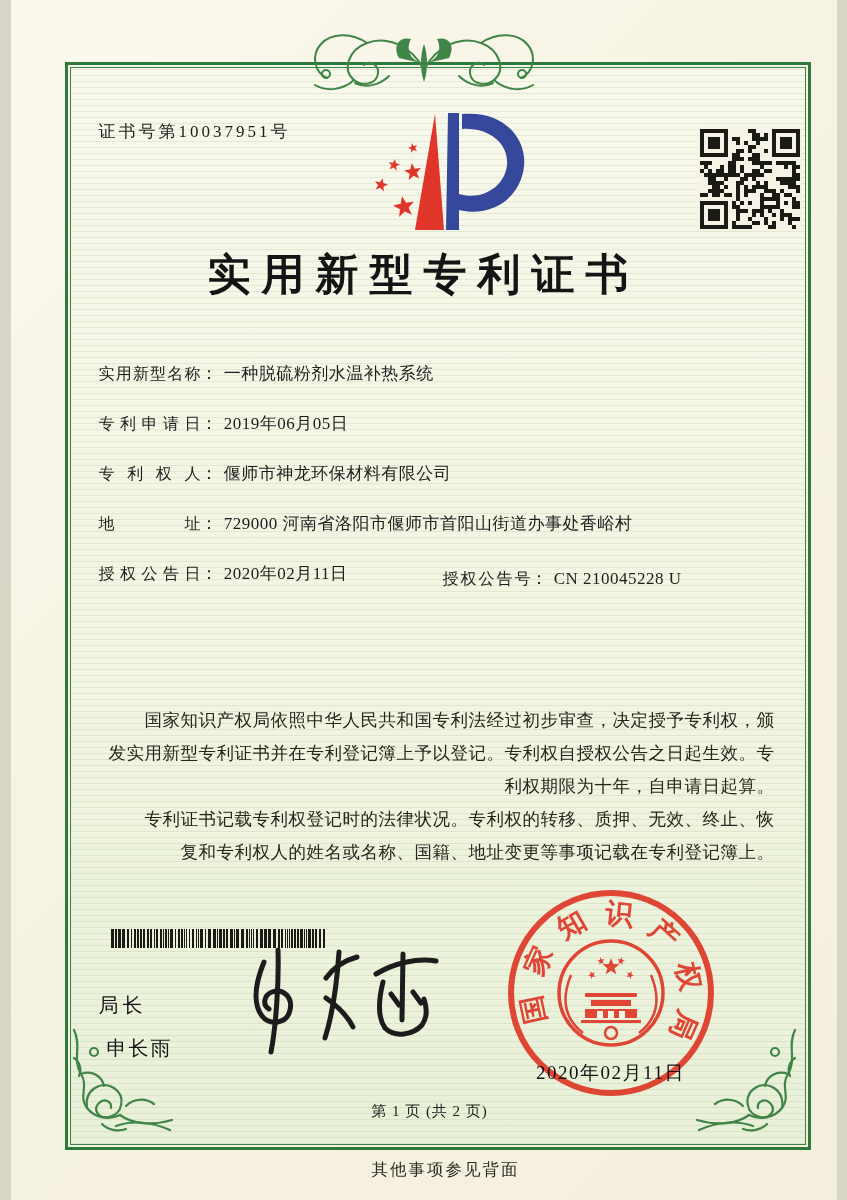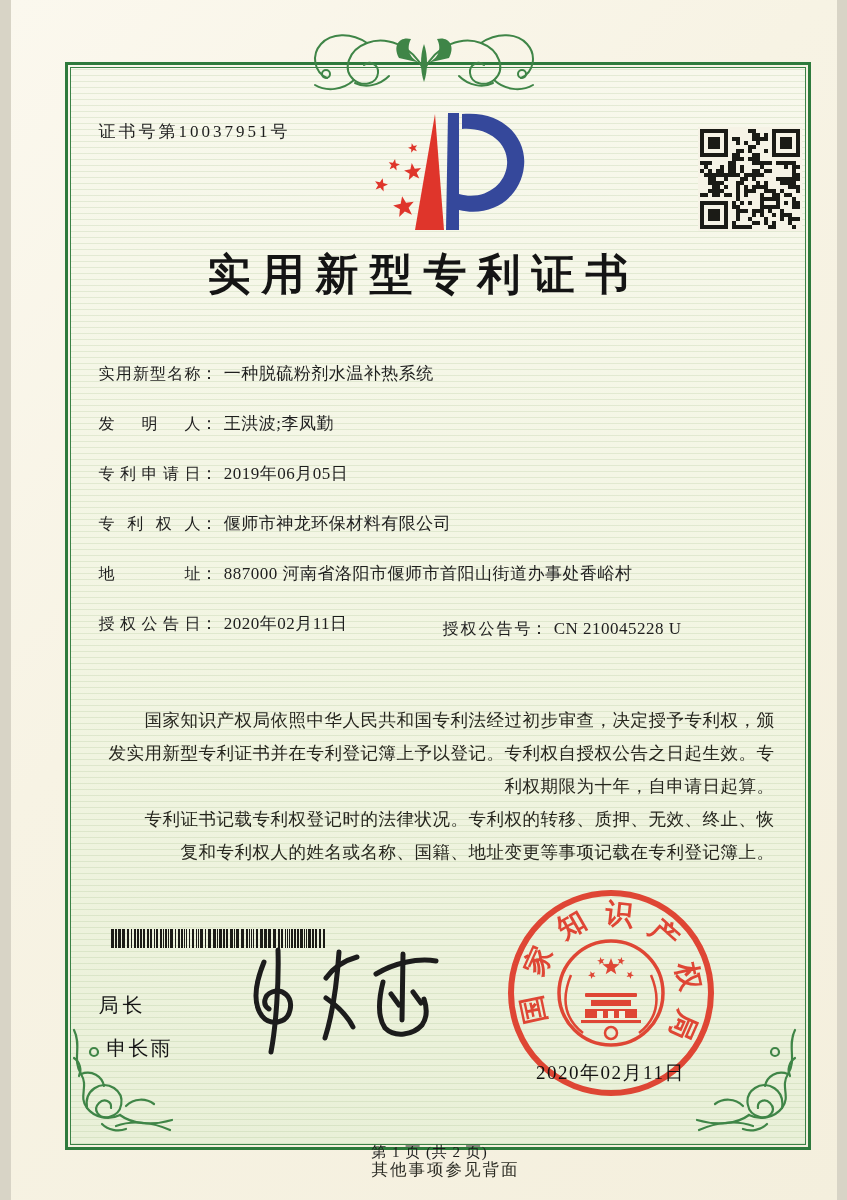--- a/index.html
+++ b/index.html
@@ -30,21 +30,21 @@
   .paragraphs{position:absolute;left:86px;top:704px;width:678px;
     font-size:17.5px;line-height:1.88;color:#26261e;}
   .paragraphs p{margin:0;text-indent:2em;letter-spacing:0.5px;text-align:right;}
   .barcode{position:absolute;left:100px;top:929px;width:220px;height:19px;}
   .director-label{position:absolute;left:88px;top:992px;font-size:20px;letter-spacing:4px;color:#151515;font-family:"Liberation Sans","DejaVu Sans",sans-serif;}
   .director-name{position:absolute;left:96px;top:1035px;font-size:20px;letter-spacing:2px;color:#151515;font-family:"Liberation Sans","DejaVu Sans",sans-serif;}
   .signature{position:absolute;left:215px;top:942px;width:228px;height:118px;}
   .seal{position:absolute;left:490px;top:883px;width:220px;height:220px;opacity:0.92;}
   .seal-date{position:absolute;left:490px;top:1060px;width:220px;text-align:center;
     font-size:19px;letter-spacing:1.5px;color:#111;}
-  .page-info{position:absolute;left:0;right:0;top:1143px;text-align:center;font-size:15px;color:#1c1c1c;letter-spacing:1px;padding-left:12px;}
+  .page-info{position:absolute;left:0;right:0;top:1102px;text-align:center;font-size:15px;color:#1c1c1c;letter-spacing:1px;padding-left:12px;}
   .back-note{position:absolute;left:0;right:0;top:1159px;text-align:center;font-size:16.5px;color:#2c2c24;letter-spacing:2px;margin-left:44px;}
   .ornament-top{position:absolute;left:50%;top:28px;transform:translateX(-50%);}
   .corner-bl{position:absolute;left:57px;top:1028px;}
   .corner-br{position:absolute;left:678px;top:1028px;transform:scaleX(-1);}
   svg{display:block;}
 </style>
 </head>
 <body>
 
 <div class="sheet">
@@ -340,34 +340,30 @@
   </div>
 
   <div class="title">实用新型专利证书</div>
 
   <div class="fields">
     <div class="field-row">
       <span class="field-label">实用新型名称</span><span class="field-colon">：</span>
       <span class="field-value">一种脱硫粉剂水温补热系统</span>
     </div>
     <div class="field-row">
-      <span class="field-label">发明人</span><span class="field-colon">：</span>
-      <span class="field-value">王洪波;李凤勤</span>
-    </div>
-    <div class="field-row">
       <span class="field-label">专利申请日</span><span class="field-colon">：</span>
       <span class="field-value">2019年06月05日</span>
     </div>
     <div class="field-row">
       <span class="field-label">专利权人</span><span class="field-colon">：</span>
       <span class="field-value">偃师市神龙环保材料有限公司</span>
     </div>
     <div class="field-row">
       <span class="field-label">地址</span><span class="field-colon">：</span>
-      <span class="field-value">887000 河南省洛阳市偃师市首阳山街道办事处香峪村</span>
+      <span class="field-value">729000 河南省洛阳市偃师市首阳山街道办事处香峪村</span>
     </div>
     <div class="field-row">
       <span class="field-label">授权公告日</span><span class="field-colon">：</span>
       <span class="field-value">2020年02月11日</span>
       <span class="grant-no">
         <span class="field-label" style="width:88px">授权公告号</span><span class="field-colon">：</span>
         <span class="field-value">CN 210045228 U</span>
       </span>
     </div>
   </div>

